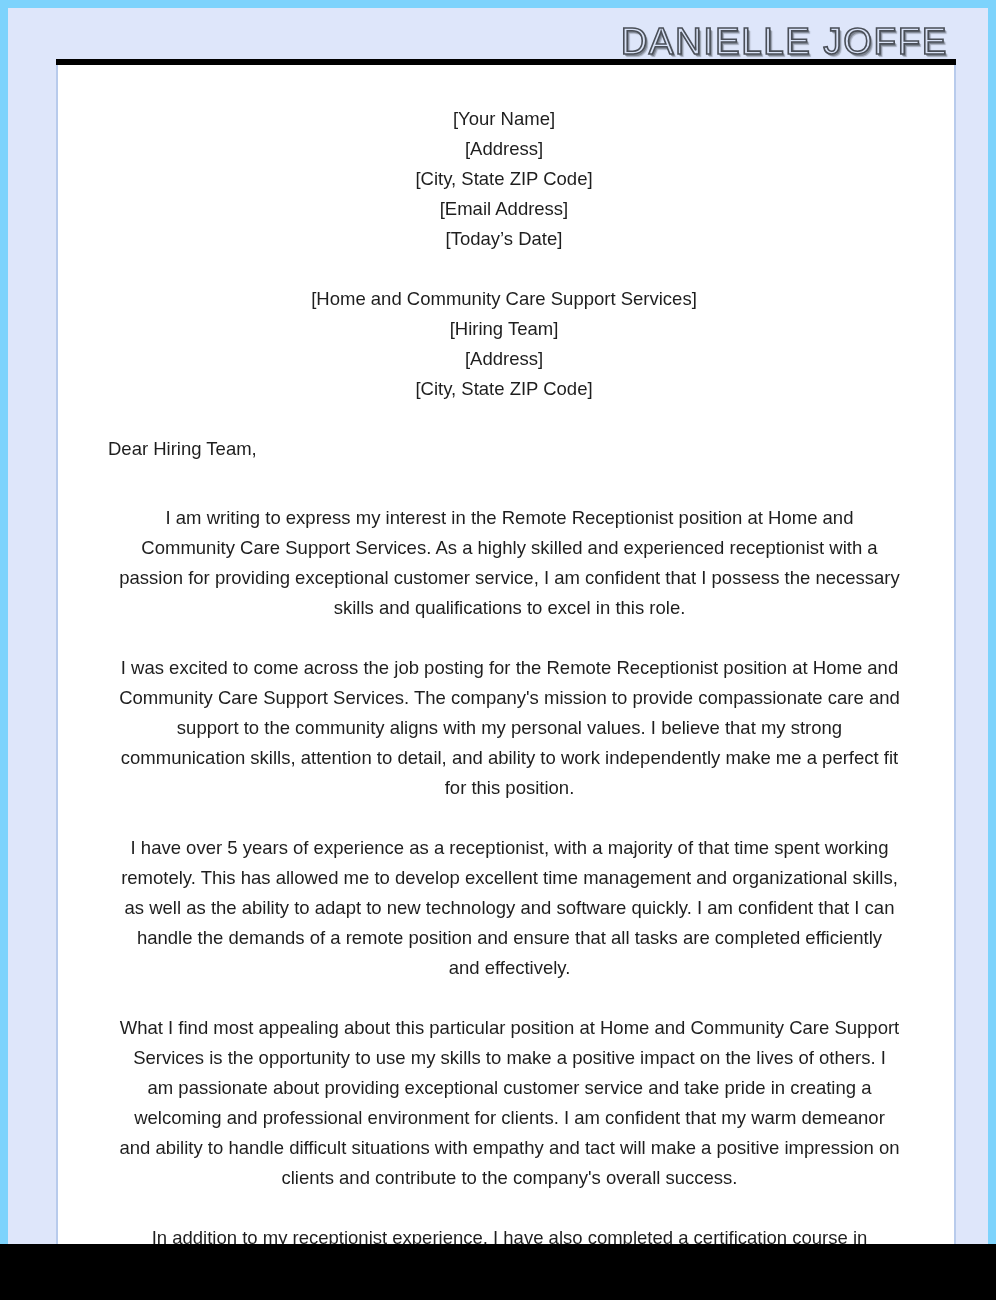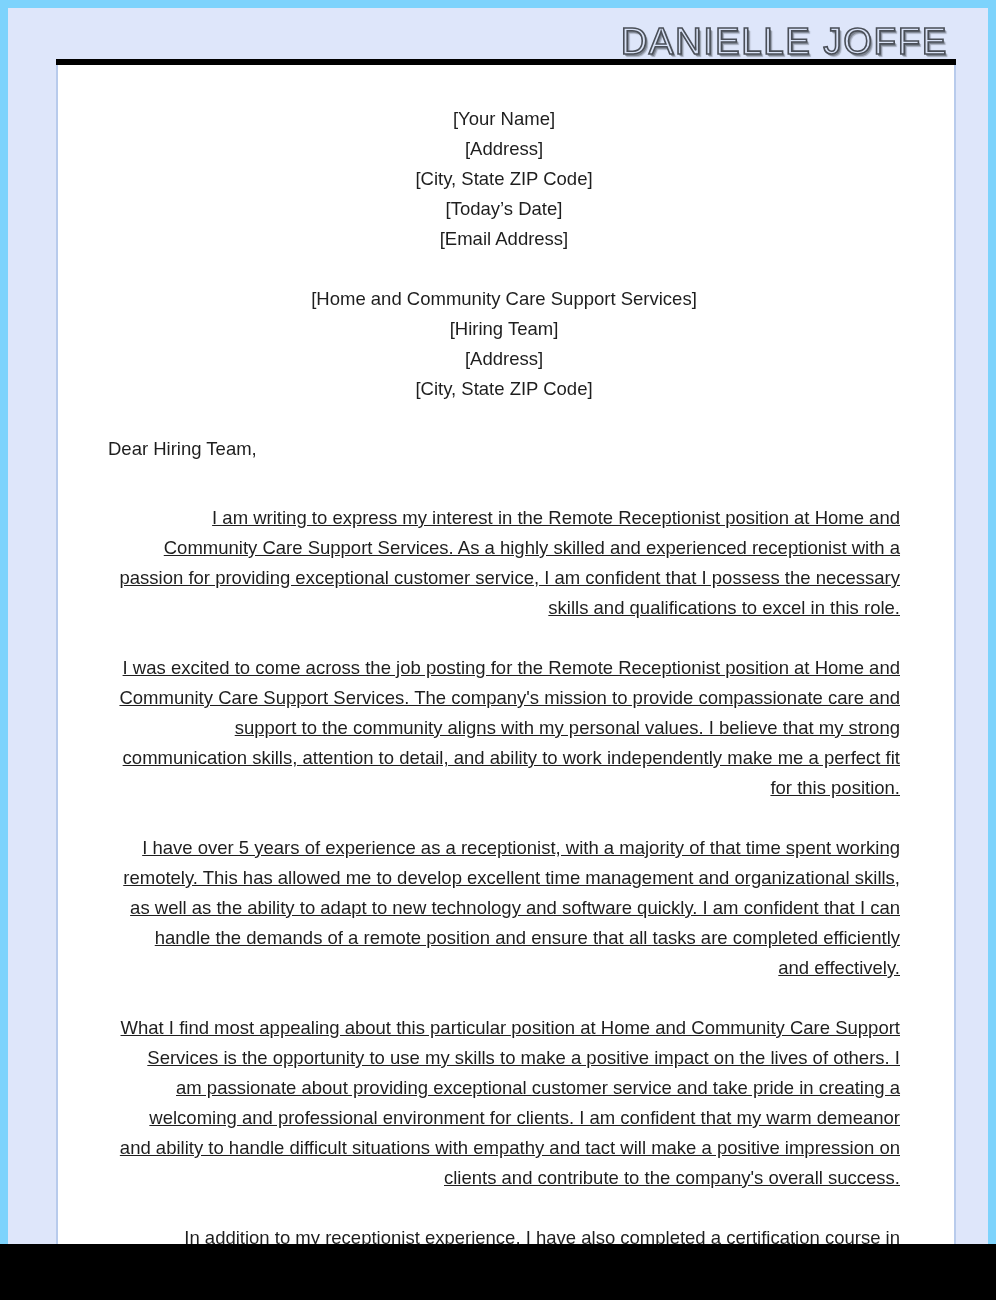--- a/index.html
+++ b/index.html
@@ -96,22 +96,21 @@
     display: block;
     white-space: nowrap;
   }
 
   .salutation {
     margin: 0 0 39px 0;
   }
 
   .para {
     margin: 0 0 30px 11px;
-    text-align: right;
-    text-decoration: underline;
+    text-align: center;
   }
   .para:last-child {
     margin-bottom: 0;
   }
 
   
   .watermark {
     position: absolute;
     left: 845px;
     top: 1245px;
@@ -133,22 +132,22 @@
     <div class="header-rule"></div>
 
     <div class="sheet"></div>
 
     <div class="letter">
 
       <div class="addr-block">
         <span class="addr-line">[Your Name]</span>
         <span class="addr-line">[Address]</span>
         <span class="addr-line">[City, State ZIP Code]</span>
+        <span class="addr-line">[Email Address]</span>
         <span class="addr-line">[Today’s Date]</span>
-        <span class="addr-line">[Email Address]</span>
       </div>
 
       <div class="addr-block">
         <span class="addr-line">[Home and Community Care Support Services]</span>
         <span class="addr-line">[Hiring Team]</span>
         <span class="addr-line">[Address]</span>
         <span class="addr-line">[City, State ZIP Code]</span>
       </div>
 
       <p class="salutation">Dear Hiring Team,</p>

